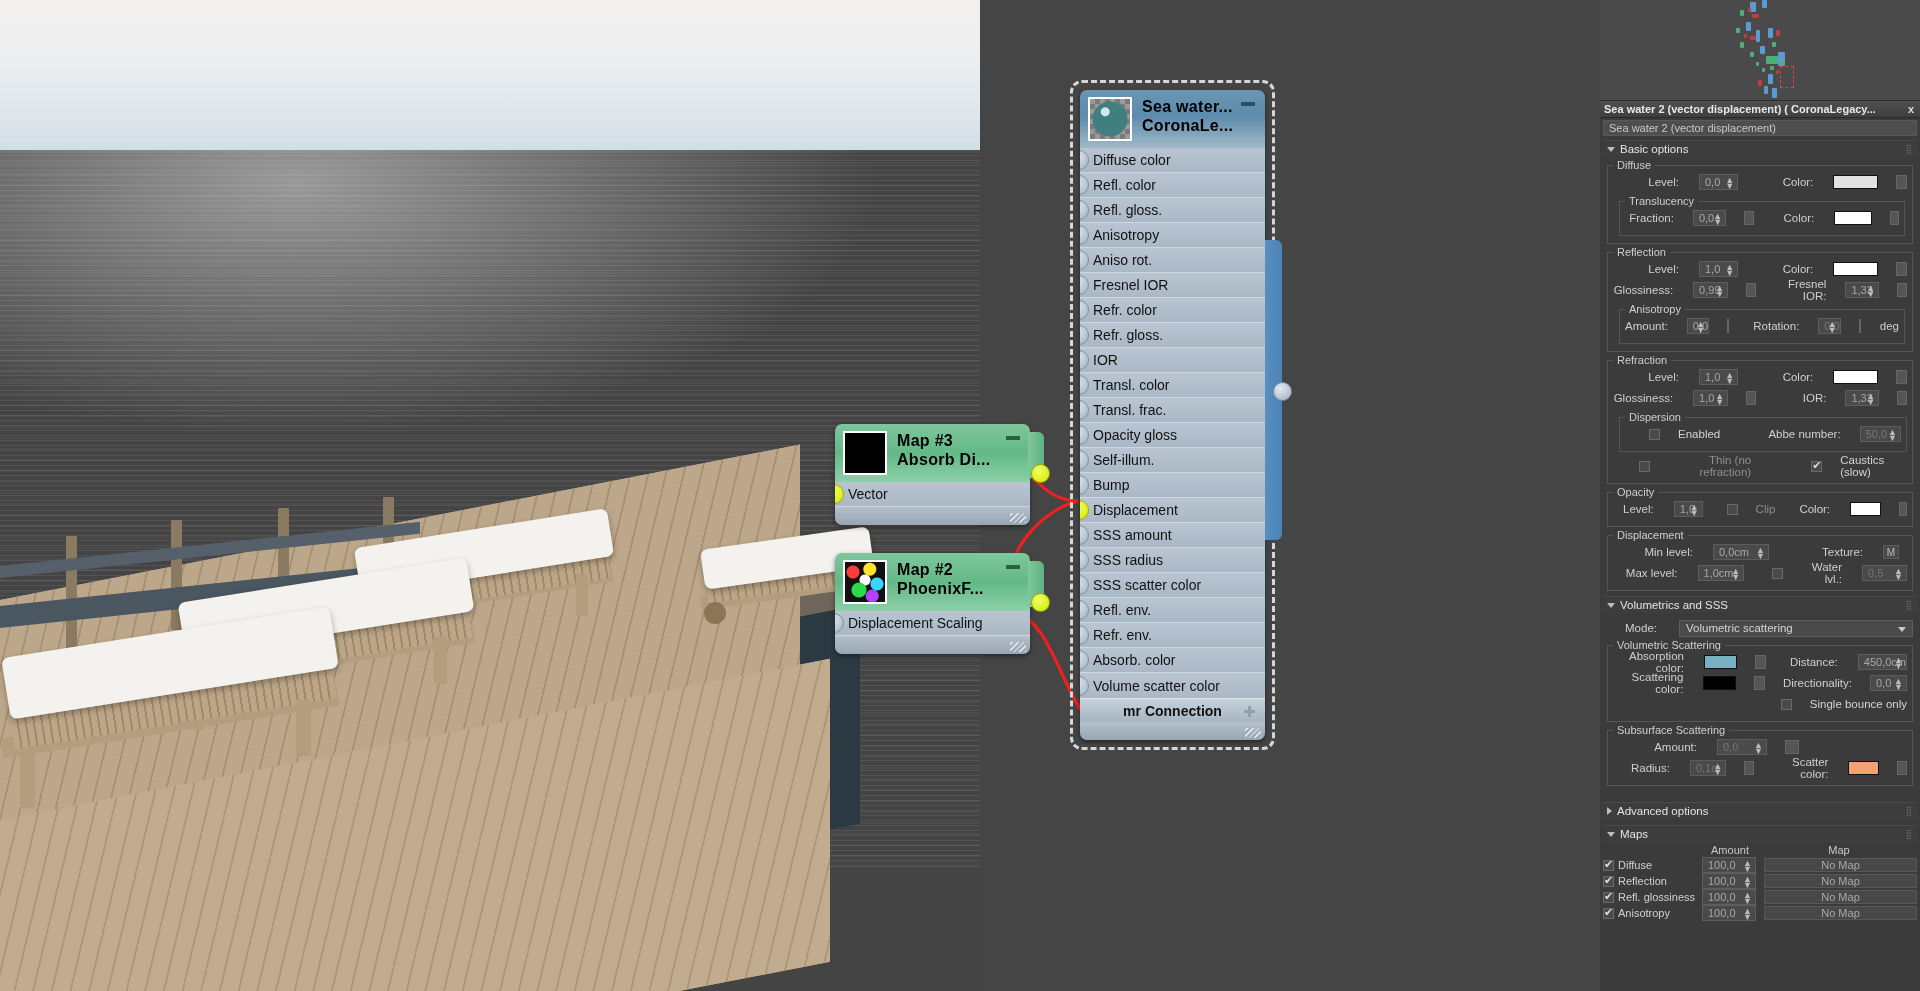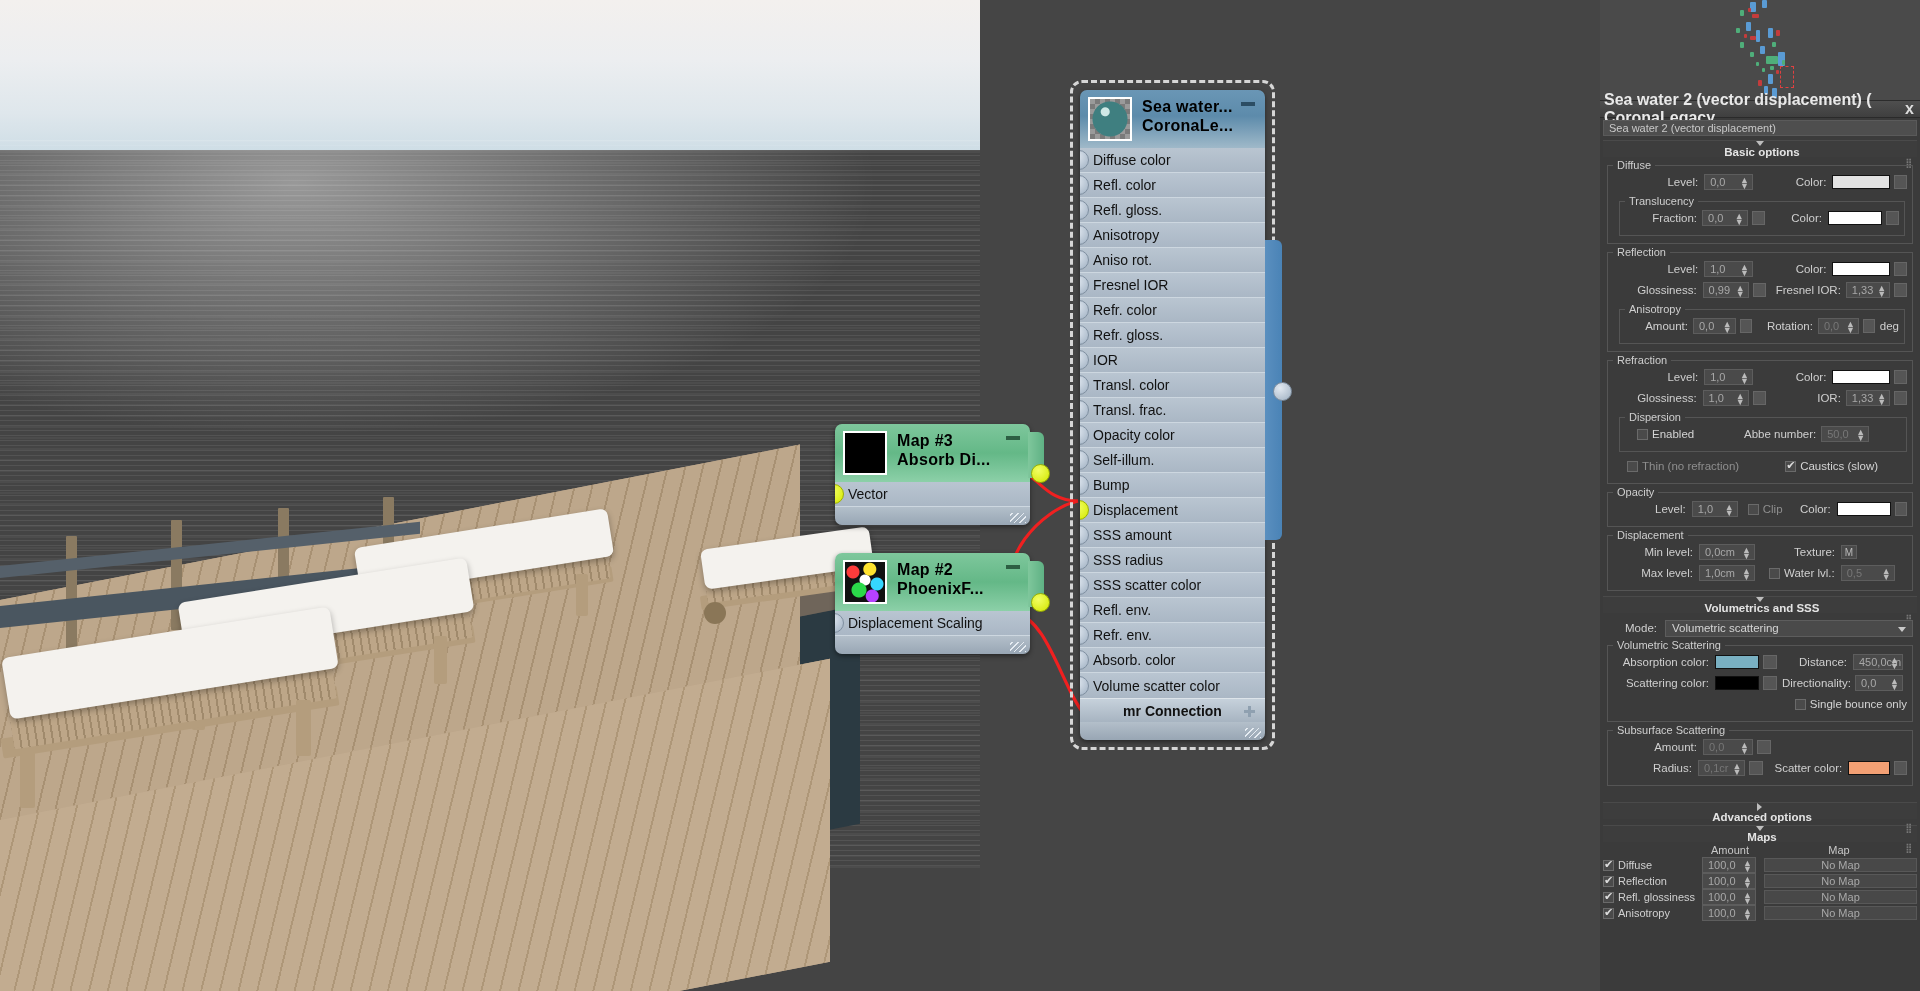--- a/index.html
+++ b/index.html
@@ -103,41 +103,41 @@
   
   #props { position:absolute; left:1600px; top:0; width:320px; height:991px;
            background:#3b3b3b; color:#d4d4d4; font-size:11.5px; }
   #navigator { position:absolute; left:0; top:0; width:320px; height:101px; background:#4a4a4a;
                border-bottom:1px solid #2c2c2c; overflow:hidden; }
   .navdot { position:absolute; border-radius:1px; }
   .navsel { position:absolute; border:1px dashed #e04040; }
 
   .mtitlebar { position:absolute; left:0; top:101px; width:320px; height:17px;
                background:linear-gradient(to bottom,#4f4f4f,#3f3f3f);
-               color:#e9e9e9; font-weight:bold; font-size:16px;
+               color:#e9e9e9; font-weight:bold; font-size:11px;
                display:flex; align-items:center; padding:0 4px; border-bottom:1px solid #2a2a2a;}
   .mtitlebar .x { margin-left:auto; font-weight:bold; color:#ddd; padding-right:2px;}
 
   .mnamefield { position:absolute; left:3px; top:120px; width:314px; height:16px;
                 background:#4e4e4e; border:1px solid #5a5a5a; color:#c9c9c9;
                 display:flex; align-items:center; padding-left:5px; font-size:11px; }
 
   .rollout { margin:0 3px; }
   .rollhdr { height:17px; display:flex; align-items:center; background:#3d3d3d;
-             font-weight:bold; color:#e4e4e4; font-size:11.5px; padding-left:4px;
-             border-top:1px solid #4a4a4a;flex-direction:column; }
+             font-weight:normal; color:#e4e4e4; font-size:11.5px; padding-left:4px;
+             border-top:1px solid #4a4a4a; }
   .rollhdr .tri { width:0;height:0;margin-right:5px; }
   .tri-down { border-left:4px solid transparent;border-right:4px solid transparent;border-top:5px solid #bdbdbd; }
   .tri-right{ border-top:4px solid transparent;border-bottom:4px solid transparent;border-left:5px solid #bdbdbd; }
   .rollhdr .dots { margin-left:auto; color:#777; letter-spacing:1px; font-size:9px; padding-right:4px; }
 
   .group { border:1px solid #555; margin:8px 4px 5px 4px; padding:7px 5px 5px 5px; position:relative; }
   .group > .glabel { position:absolute; left:5px; top:-7px; background:#3b3b3b; padding:0 4px; color:#cfcfcf; font-size:11px; }
 
-  .frow { display:flex; align-items:center; height:18px; margin-bottom:3px; }
+  .frow { display:flex; align-items:center; height:18px; margin-bottom:3px;gap:14px; }
   .lbl { text-align:right; color:#cfcfcf; }
   .lbl.dim { color:#8e8e8e; }
   .spin { height:16px; background:#4a4a4a; border:1px solid #5d5d5d; color:#a8a8a8;
           display:flex; align-items:center; padding-left:5px; position:relative; font-size:11px; }
   .spin .arrows { position:absolute; right:3px; top:2px; color:#bbb; font-size:9px; line-height:6px; }
   .swatch-btn { width:14px; height:14px; background:#555; border:1px solid #666; margin-left:4px; }
   .color-sw { height:14px; border:1px solid #111; }
   .cbox { width:11px; height:11px; background:#4a4a4a; border:1px solid #6a6a6a; display:inline-block;
           position:relative; margin-right:4px; flex:0 0 auto;}
   .cbox.on:after { content:"✔"; position:absolute; left:0px; top:-3px; font-size:11px; color:#dcdcdc; }
@@ -327,21 +327,21 @@
             <div class="nrow">
               <span class="socket"></span>
               <span>Transl. color</span>
             </div>
             <div class="nrow">
               <span class="socket"></span>
               <span>Transl. frac.</span>
             </div>
             <div class="nrow">
               <span class="socket"></span>
-              <span>Opacity color</span>
+              <span>Opacity gloss</span>
             </div>
             <div class="nrow">
               <span class="socket"></span>
               <span>Self-illum.</span>
             </div>
             <div class="nrow">
               <span class="socket"></span>
               <span>Bump</span>
             </div>
             <div class="nrow">

